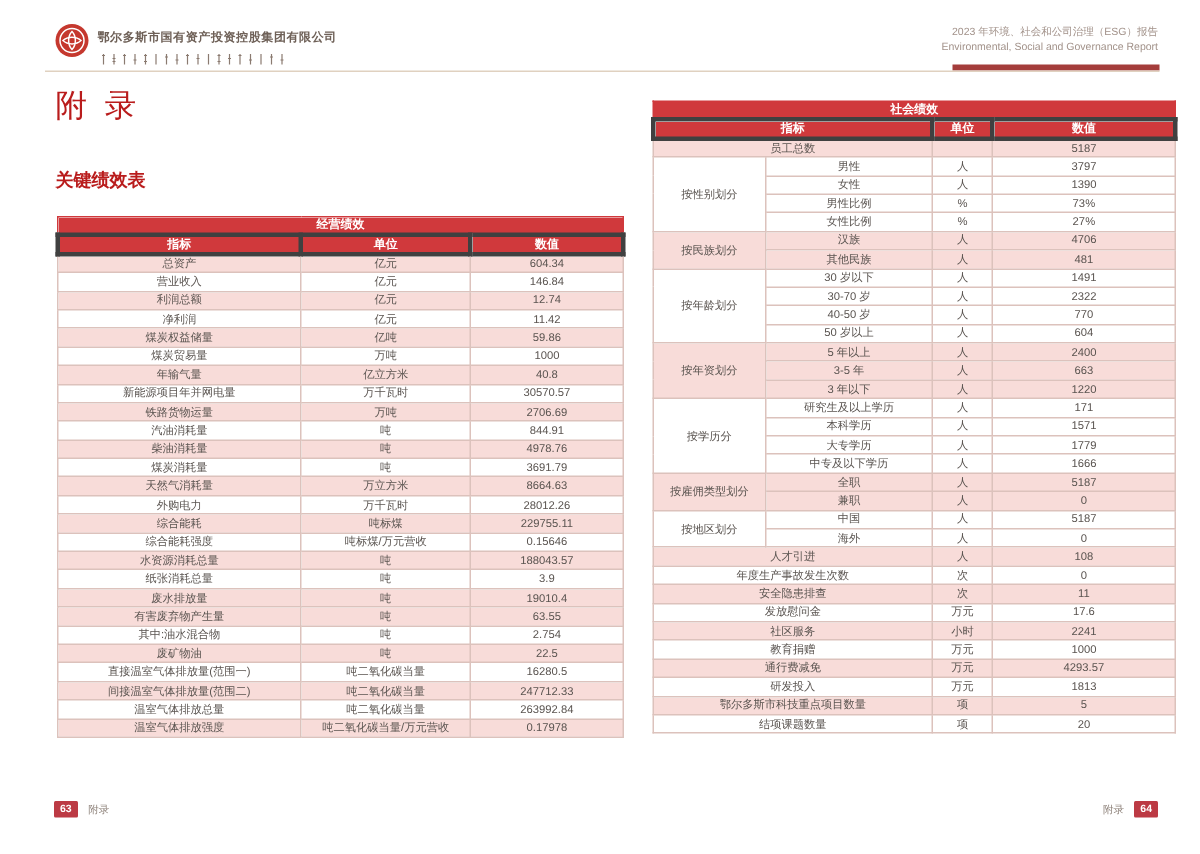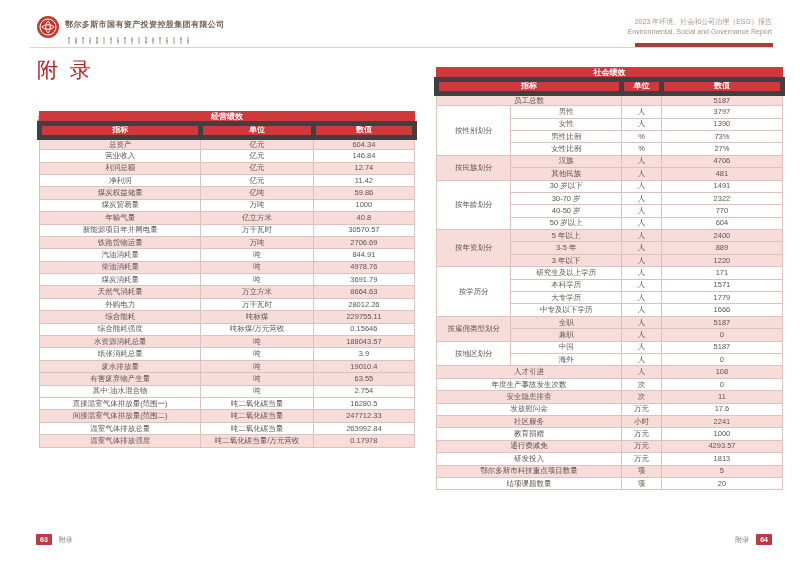--- a/index.html
+++ b/index.html
@@ -38,30 +38,30 @@
   .page-title {
     position:absolute; left:37px; top:56px;
     font-size:21px; font-weight:normal; color:#b91c1c; letter-spacing:3px;
   }
   .section-title {
     position:absolute; left:37px; top:112px;
     font-size:12px; font-weight:bold; color:#b91c1c;
   }
 
   
-  .tbl-wrap-left  { position:absolute; left:37px;  top:111px; width:380px; }
+  .tbl-wrap-left  { position:absolute; left:37px;  top:144px; width:380px; }
   .tbl-wrap-right { position:absolute; left:434px; top:67px;  width:351px; }
   table { border-collapse:collapse; width:100%; table-layout:fixed;
           font-size:7.5px; color:#5a5450; }
   td,th { border:1px solid #dcc2bc; text-align:center; vertical-align:middle;
           padding:0 2px; height:12.4px; line-height:1.05;
           overflow:hidden; white-space:nowrap; font-weight:normal; }
   tr.t-title th, tr.t-head td {
     background:#d0393c; color:#ffffff; font-weight:bold;
-    border:5px solid #404040; font-size:8px;
+    border:3px solid #404040; font-size:8px;
   }
   tr.t-title th { border:1px solid #d0393c; border-bottom:1px solid #ffffff;margin-top:16px; }
   tr.pink td { background:#f8dcd9; }
   tr.white td { background:#ffffff; }
 
   
   .footer { position:absolute; top:534px; font-size:7px; color:#8d8179; }
   .footer.fl { left:36px; }
   .footer.fr { right:28px; }
   .pagebox {
@@ -230,20 +230,25 @@
         <tr class="pink">
           <td>有害废弃物产生量</td>
           <td>吨</td>
           <td>63.55</td>
         </tr>
         <tr class="white">
           <td>其中:油水混合物</td>
           <td>吨</td>
           <td>2.754</td>
         </tr>
+        <tr class="pink">
+          <td>废矿物油</td>
+          <td>吨</td>
+          <td>22.5</td>
+        </tr>
         <tr class="white">
           <td>直接温室气体排放量(范围一)</td>
           <td>吨二氧化碳当量</td>
           <td>16280.5</td>
         </tr>
         <tr class="pink">
           <td>间接温室气体排放量(范围二)</td>
           <td>吨二氧化碳当量</td>
           <td>247712.33</td>
         </tr>
@@ -338,21 +343,21 @@
         </tr>
         <tr class="pink">
           <td rowspan="3">按年资划分</td>
           <td>5 年以上</td>
           <td>人</td>
           <td>2400</td>
         </tr>
         <tr class="pink">
           <td>3-5 年</td>
           <td>人</td>
-          <td>889</td>
+          <td>663</td>
         </tr>
         <tr class="pink">
           <td>3 年以下</td>
           <td>人</td>
           <td>1220</td>
         </tr>
         <tr class="white">
           <td rowspan="4">按学历分</td>
           <td>研究生及以上学历</td>
           <td>人</td>

